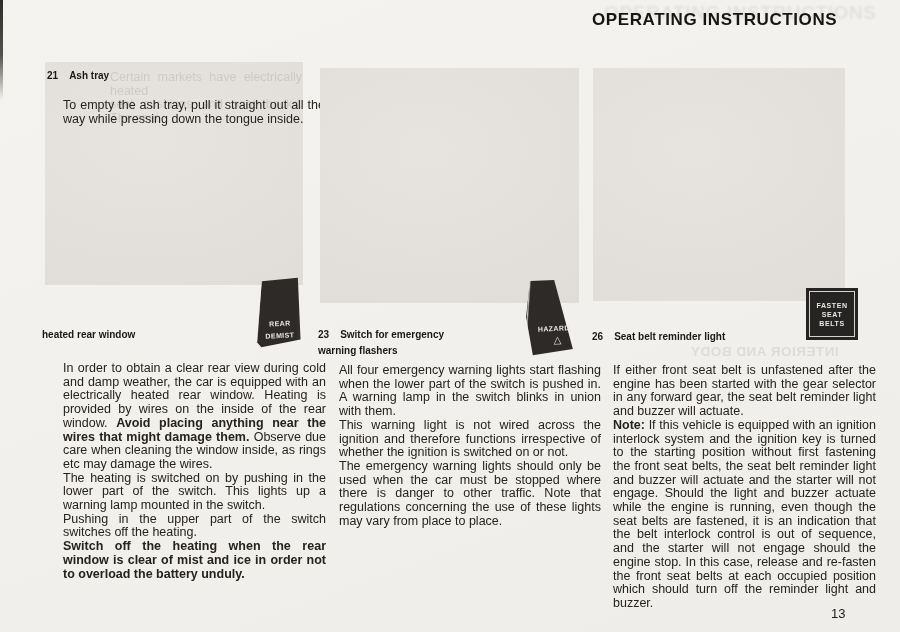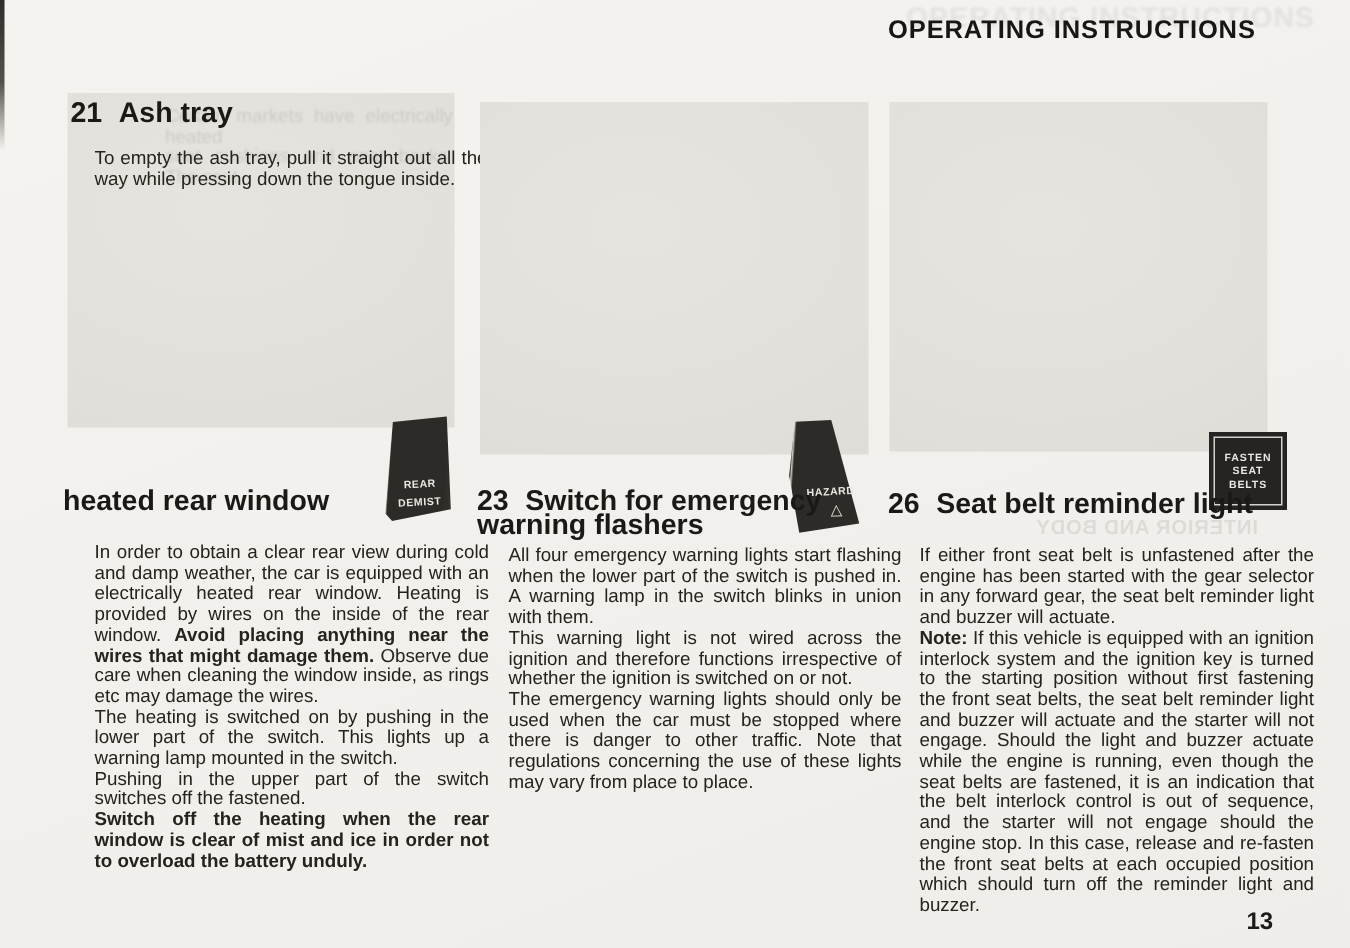--- a/index.html
+++ b/index.html
@@ -32,21 +32,21 @@
     position:absolute; left:65px; top:9px; width:192px;
     font-size:12.5px; line-height:13.5px; text-align:justify;
     color:#57524c; opacity:.16; filter:blur(.7px);
   }
   .ghost-right{
     position:absolute; left:683px; top:344px; width:163px;
     font-size:13.5px; font-weight:bold; letter-spacing:.5px; text-align:center;
     color:#57524c; opacity:.12; filter:blur(.5px);
     transform:scaleX(-1);
   }
-  .sec-h{position:absolute; margin:0; font-size:19px; font-weight:bold; line-height:15.5px; color:#1b1916;}
+  .sec-h{position:absolute; margin:0; font-size:10px; font-weight:bold; line-height:15.5px; color:#1b1916;}
   .hrow{display:flex; gap:11px;}
   .h21{left:47px; top:68px;}
   .h22{left:42px; top:327px; width:236px;}
   .h23{left:318px; top:327px; width:236px;}
   .h26{left:592px; top:329px; width:262px;}
   .body{position:absolute; font-size:12.5px; line-height:13.7px; text-align:justify; color:#26231c;margin-left:21px;}
   .body p{margin:0;}
   .bd{font-weight:bold;}
   .p21{left:42px; top:99px; width:262px;}
   .b22{left:42px; top:362px; width:263px;}
@@ -76,21 +76,21 @@
   }
   .plate-fsb{
     position:absolute; left:806px; top:288px; width:52px; height:52px;
     background:#262422; display:flex; align-items:center; justify-content:center;
   }
   .plate-frame{position:absolute; inset:3px; border:1px solid rgba(232,230,226,.9);}
   .plate-text{
     position:relative; text-align:center; font-size:7px; font-weight:bold;
     letter-spacing:.6px; line-height:9px; color:#e9e7e3;
   }
-  .pagenum{position:absolute; left:831px; top:606px; font-size:16px; font-weight:bold; color:#1d1b18;}
+  .pagenum{position:absolute; left:831px; top:606px; font-size:13px; font-weight:normal; color:#1d1b18;}
 </style>
 </head>
 <body>
 
 <div class="page">
 
   <div class="edge-shadow"></div>
 
   <h1 class="header-ghost">OPERATING INSTRUCTIONS</h1>
   <h1 class="header">OPERATING INSTRUCTIONS</h1>
@@ -117,21 +117,21 @@
     <span class="sw-label rd-line1">REAR</span>
     <span class="sw-label rd-line2">DEMIST</span>
   </div>
 
   <div class="sec-h h22">
     <div>heated rear window</div>
   </div>
   <div class="body b22">
     <p><span>In order to obtain a clear rear view during cold and damp weather, the car is equipped with an electrically heated rear window. Heating is provided by wires on the inside of the rear window. </span><span class="bd">Avoid placing anything near the wires that might damage them.</span><span> Observe due care when cleaning the window inside, as rings etc may damage the wires.</span></p>
     <p>The heating is switched on by pushing in the lower part of the switch. This lights up a warning lamp mounted in the switch.</p>
-    <p>Pushing in the upper part of the switch switches off the fastened.</p>
+    <p>Pushing in the upper part of the switch switches off the heating.</p>
     <p class="bd">Switch off the heating when the rear window is clear of mist and ice in order not to overload the battery unduly.</p>
   </div>
 
   <div class="photo photo-flasher"></div>
 
   <div class="sw sw-hz">
     <div class="face"></div>
     <span class="sw-label hz-line">HAZARD</span>
     <span class="hz-tri">△</span>
   </div>

